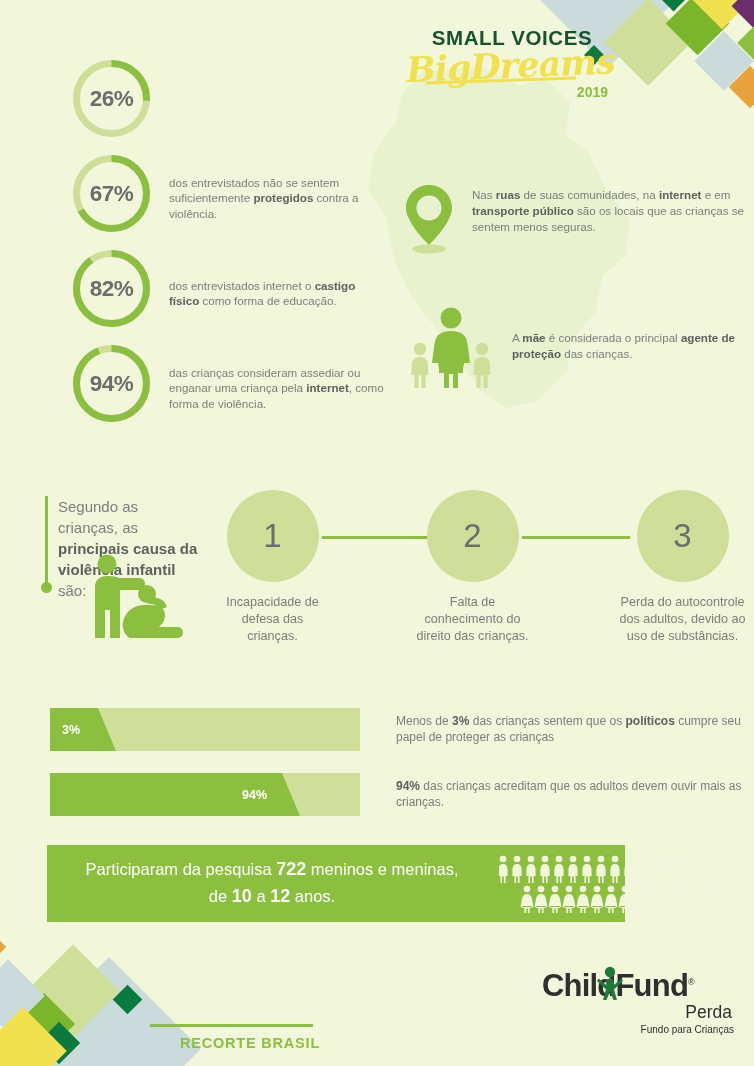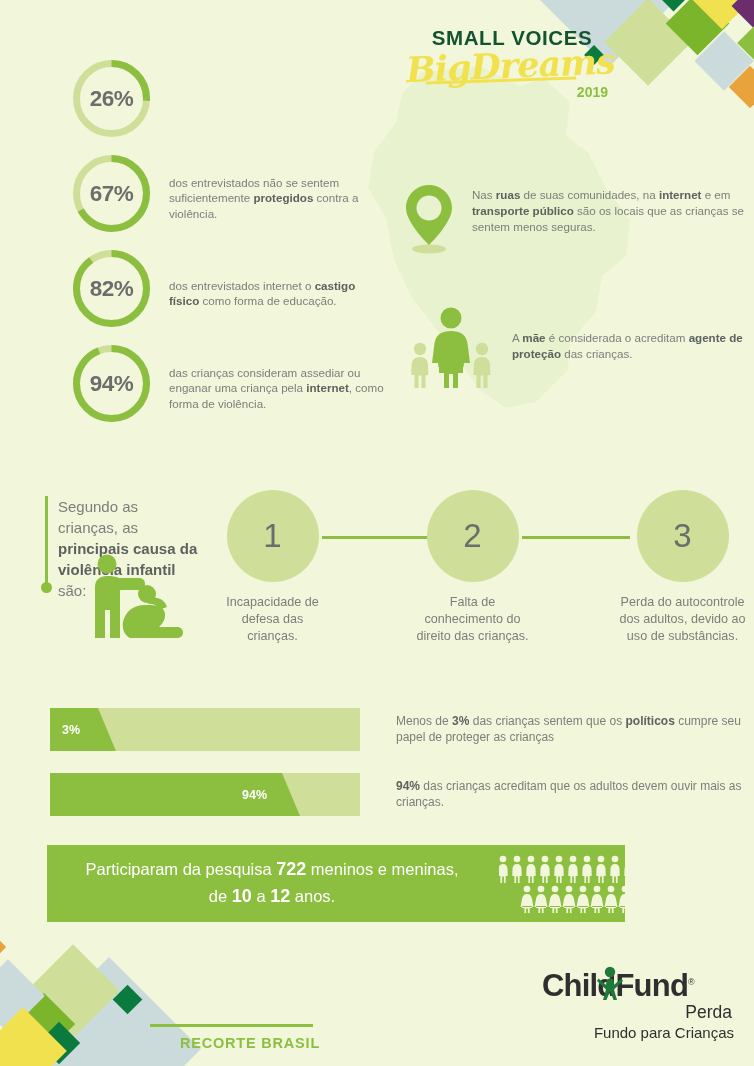--- a/index.html
+++ b/index.html
@@ -99,21 +99,21 @@
   .banner-people { position:absolute; left:452px; top:10px; width:210px; height:58px; }
 
   
   .footer-line { position:absolute; left:150px; top:1024px; width:163px; height:2.6px; background:#8cbf3f; }
   .recorte { position:absolute; left:150px; top:1035px; width:200px; font-size:14.5px; font-weight:bold;
              color:#8cbf3f; letter-spacing:.8px; text-align:center; }
   .logo { position:absolute; left:542px; top:968px; width:200px; }
   .logo-main { font-size:31px; font-weight:bold; color:#2f2f2f; letter-spacing:-.8px; position:relative; height:36px;}
   .logo-reg { font-size:9px; vertical-align:super; font-weight:normal;}
   .logo-brasil { text-align:right; font-size:17.5px; color:#2f2f2f; padding-right:10px; margin-top:-2px; }
-  .logo-sub { text-align:right; font-size:15px; color:#2f2f2f; padding-right:8px; margin-top:1px; }
+  .logo-sub { text-align:right; font-size:10px; color:#2f2f2f; padding-right:8px; margin-top:1px; }
   .logo-person { position:absolute; left:55px; top:-3px; width:26px; height:36px; }
 </style>
 </head>
 <body>
 
 <div class="page">
 
   <svg class="brazil-map" viewBox="0 0 330 400">
     <path fill="#e3eec4" d="M92,12 L150,6 L190,26 L214,18 L240,42 L236,76 L258,92 L276,128 L300,160
       L296,196 L272,216 L266,252 L240,282 L238,310 L206,342 L176,348 L150,330 L126,298
@@ -231,21 +231,21 @@
       </g>
 
       <g fill="#8cbf3f">
         <circle cx="43" cy="13" r="10.5"></circle>
         <path d="M43,26 C32,26 27.5,31 26.4,39 L24,58 L30,58 L30.5,62 L55.5,62 L56,58 L62,58 L59.6,39
                  C58.5,31 54,26 43,26 Z"></path>
         <path d="M31,60 L55,60 L55,68 L50,68 L50,83 L45,83 L45,69 L41,69 L41,83 L36,83 L36,68 L31,68 Z"></path>
       </g>
     </svg>
     <div class="family-text">
-      <span>A </span><b>mãe</b><span> é considerada o acreditam </span><b>agente de proteção</b><span> das crianças.</span>
+      <span>A </span><b>mãe</b><span> é considerada o principal </span><b>agente de proteção</b><span> das crianças.</span>
     </div>
   </div>
 
   <div class="causes">
     <div class="vline"></div>
     <div class="vdot"></div>
     <div class="cause-intro">
       <span>Segundo as crianças, as </span><b>principais causa da violência infantil</b><span> são:</span>
     </div>
 

